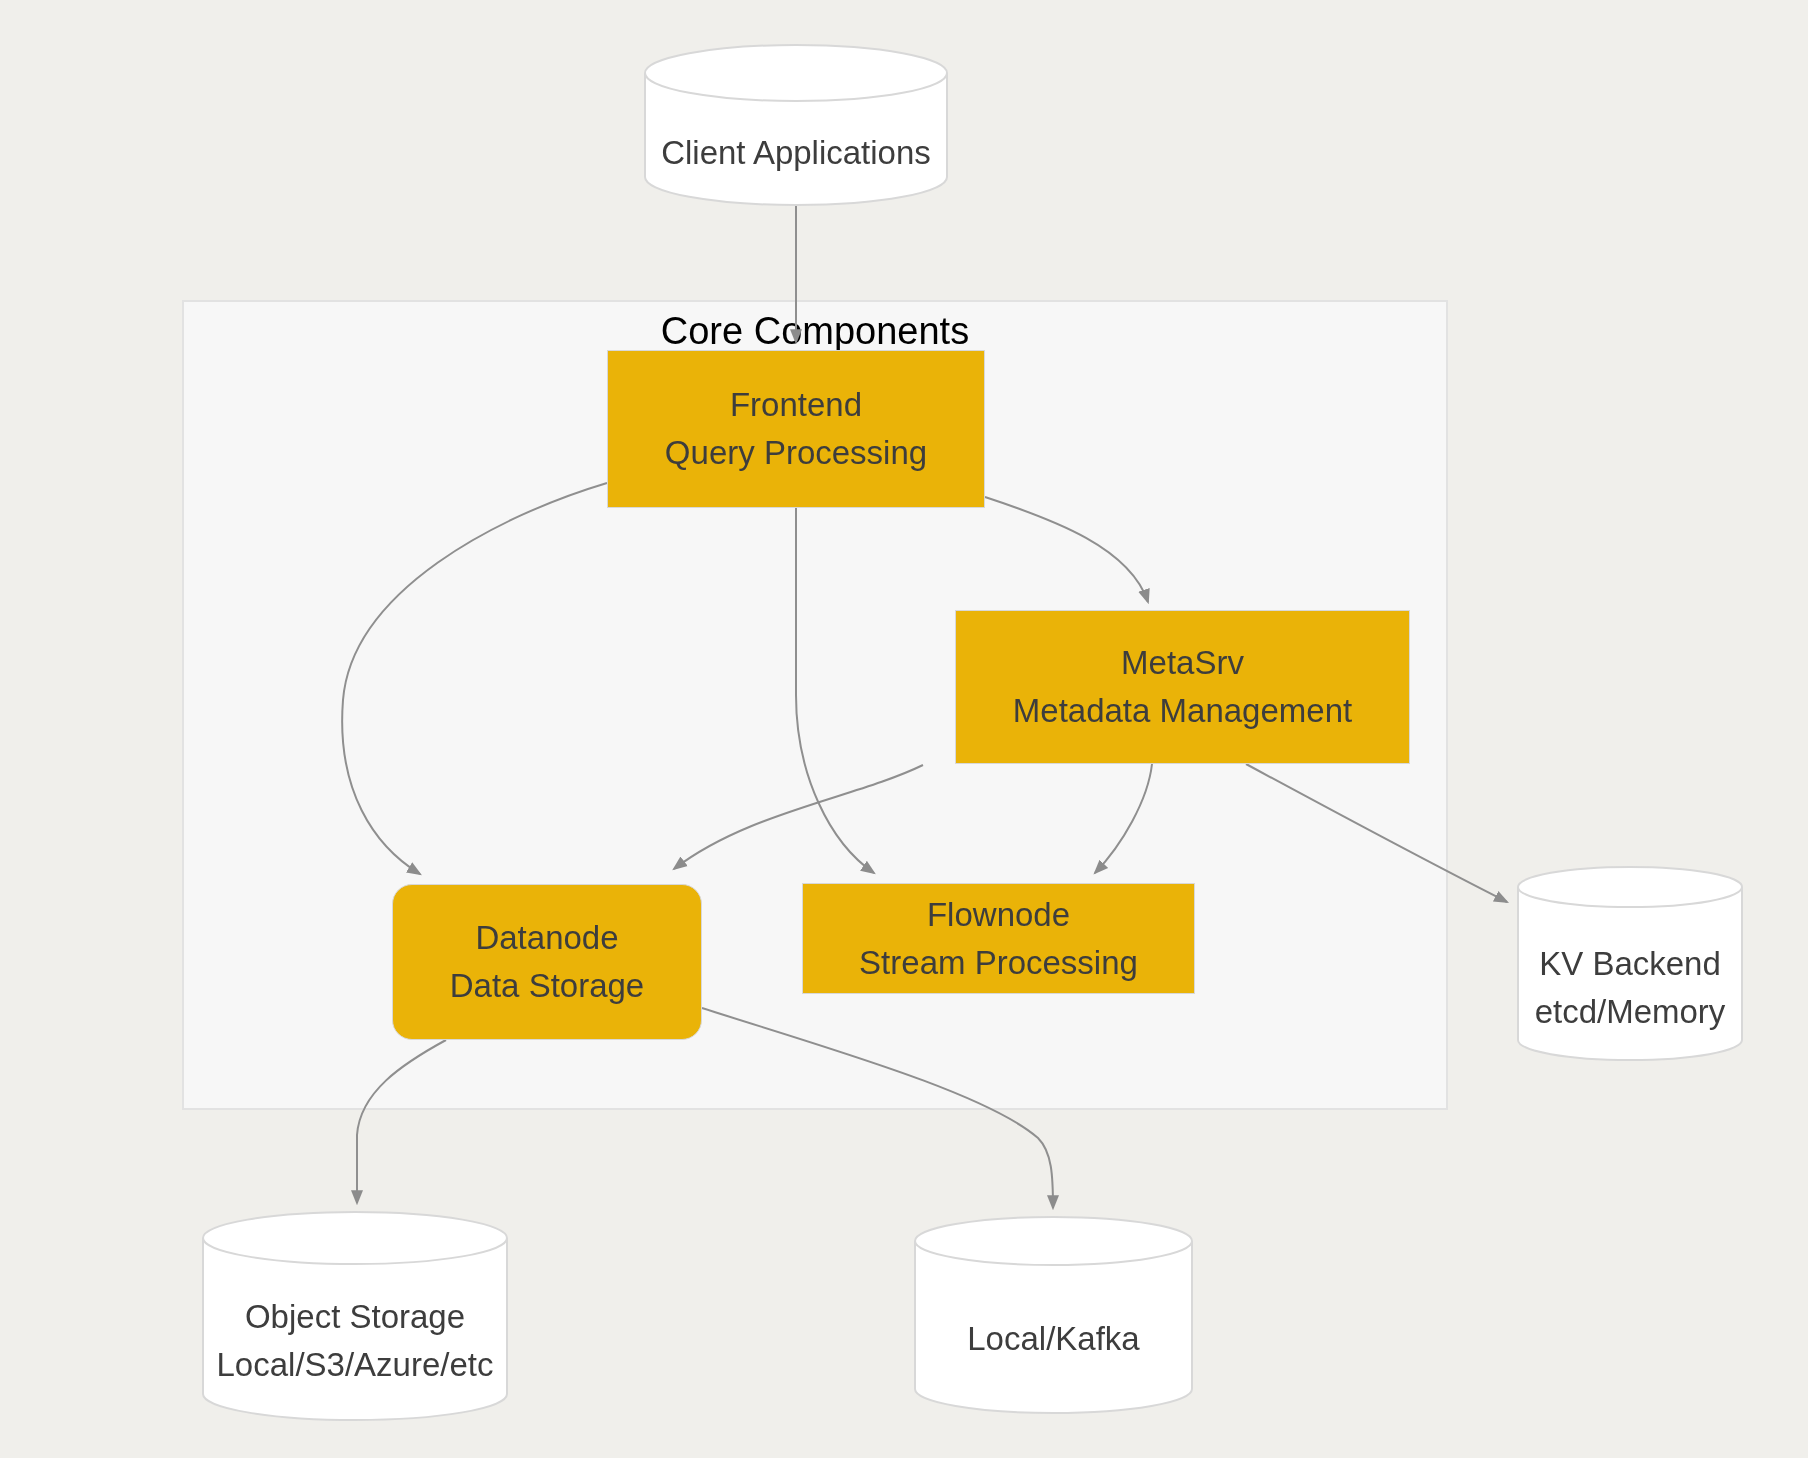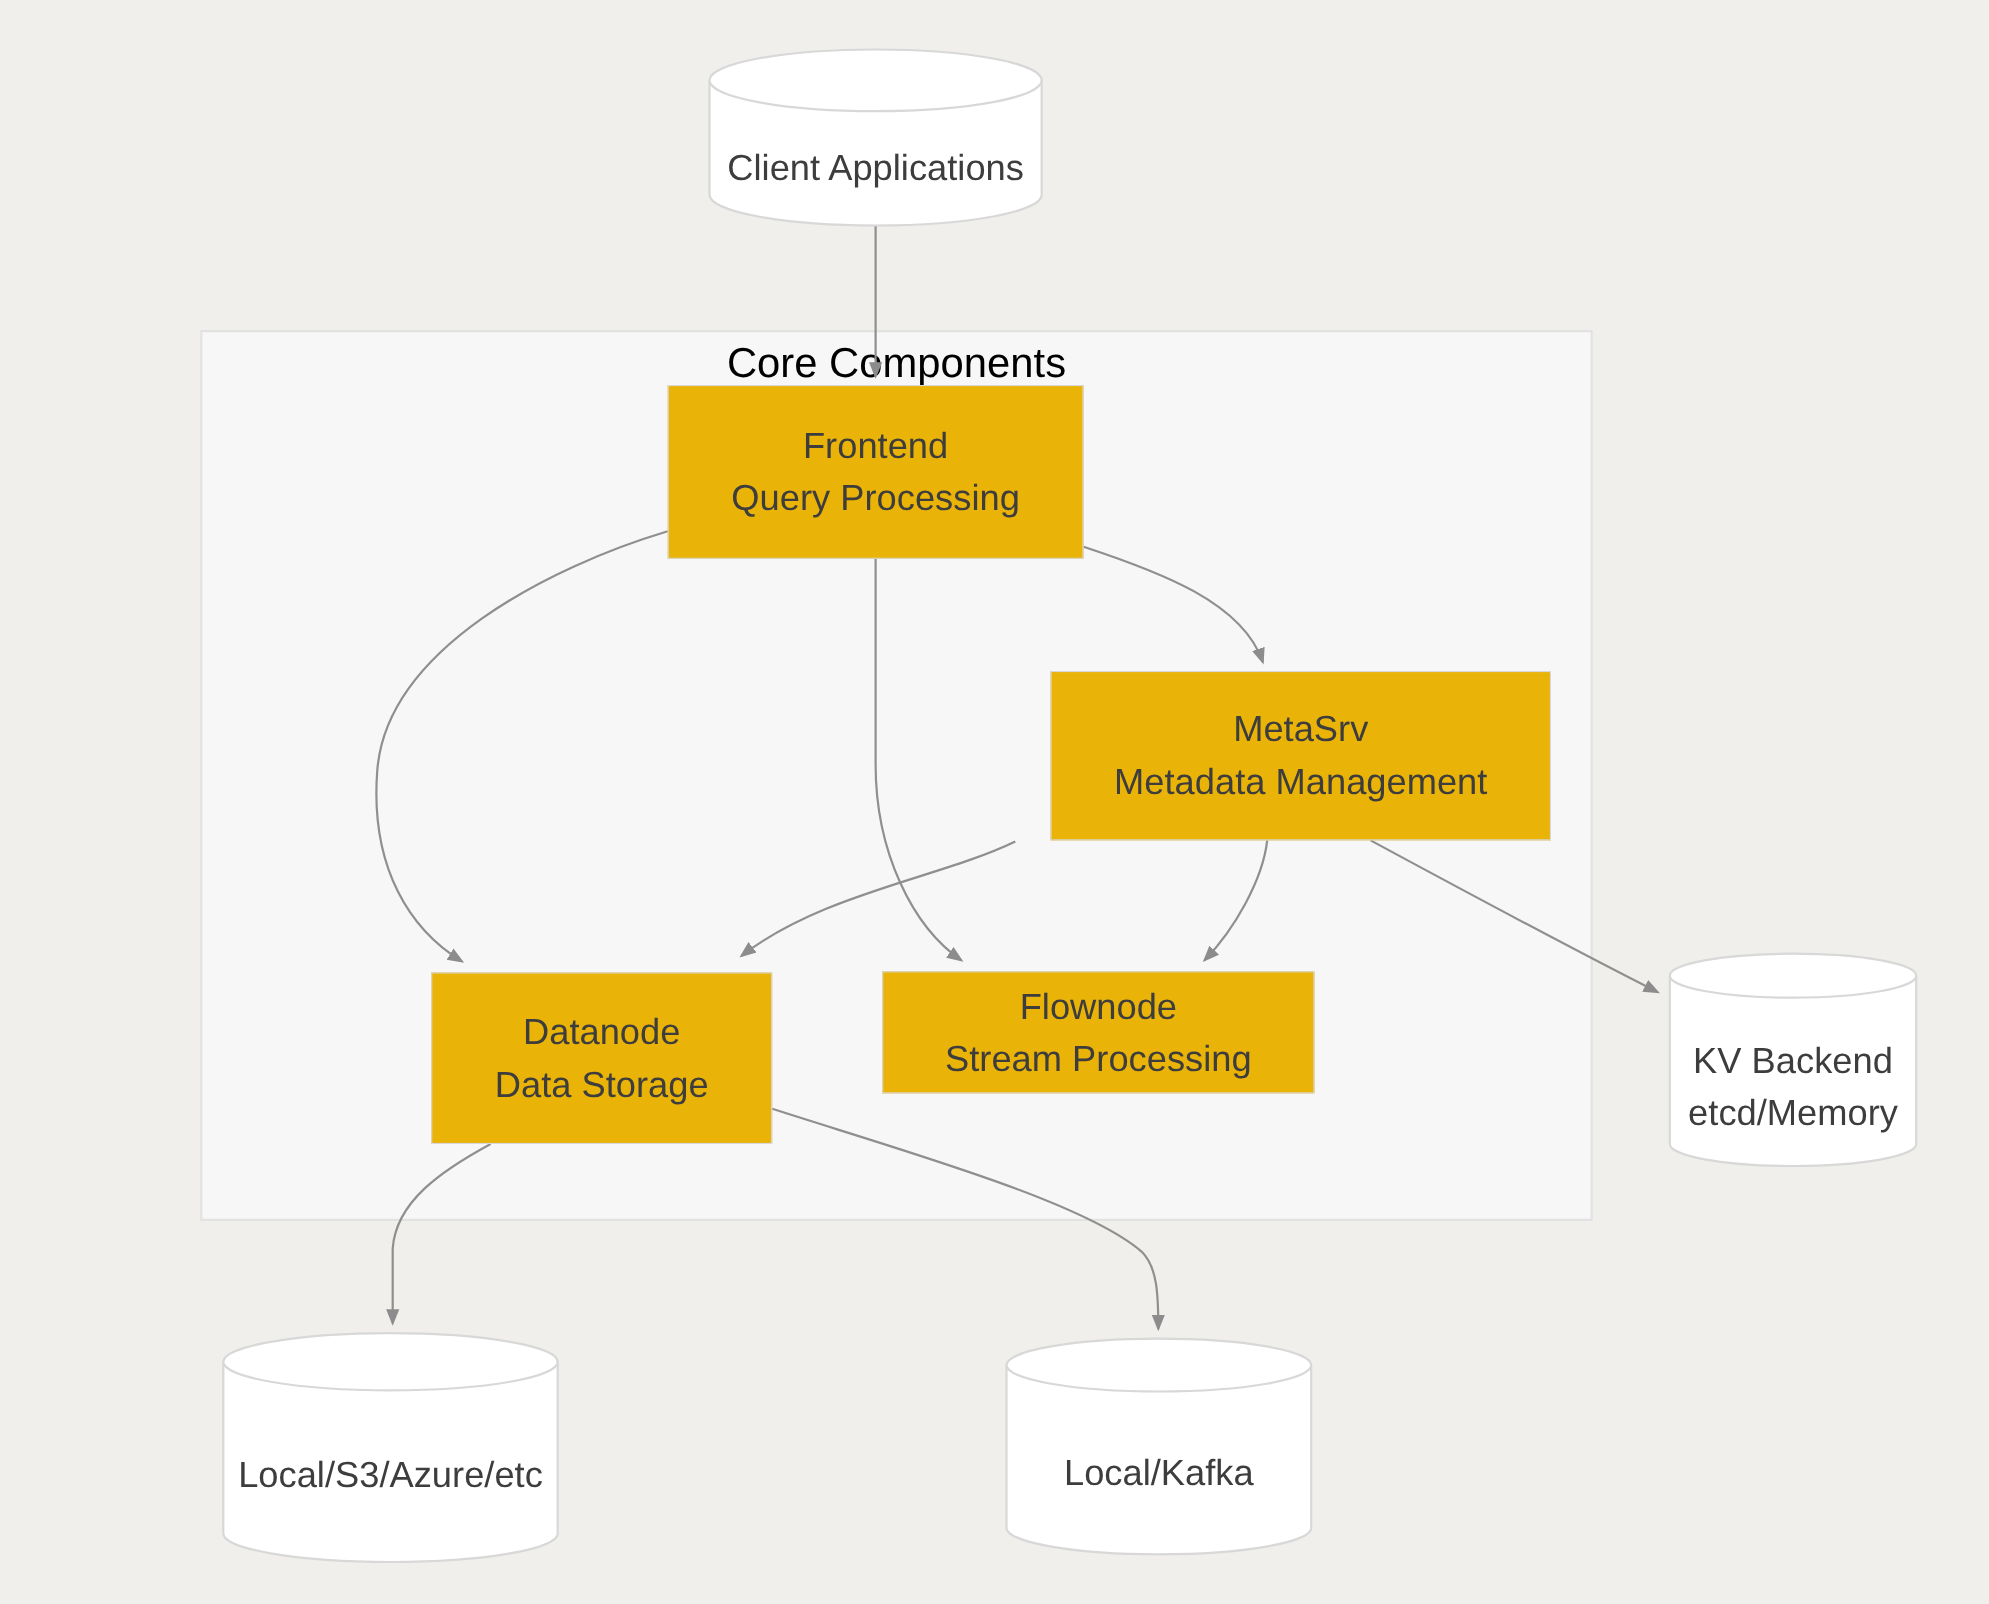--- a/index.html
+++ b/index.html
@@ -46,21 +46,21 @@
     justify-content: center;
     z-index: 3;
     font-size: 33px;
     line-height: 48px;
     color: #3d3d3d;
     text-align: center;
     white-space: nowrap;
   }
   #node-frontend { left: 607px; top: 350px; width: 378px; height: 158px; }
   #node-metasrv  { left: 923px; top: 610px; width: 455px; height: 154px; margin-left: 32px; }
-  #node-datanode { left: 392px; top: 884px; width: 310px; height: 156px; }
+  #node-datanode { left: 392px; top: 884px; width: 310px; height: 156px; border-radius: 20px; }
   #node-flownode { left: 802px; top: 883px; width: 393px; height: 111px; }
   .cyl-label {
     position: absolute;
     display: flex;
     flex-direction: column;
     align-items: center;
     justify-content: center;
     z-index: 4;
     font-size: 33px;
     line-height: 48px;
@@ -139,19 +139,20 @@
   </div>
 
   <div class="cyl-label" id="cyl-label-client">
     <span>Client Applications</span>
   </div>
   <div class="cyl-label" id="cyl-label-kv">
     <span>KV Backend</span>
     <span>etcd/Memory</span>
   </div>
   <div class="cyl-label" id="cyl-label-objsto">
+    <span>Object Storage</span>
     <span>Local/S3/Azure/etc</span>
   </div>
   <div class="cyl-label" id="cyl-label-wal">
     <span>Local/Kafka</span>
   </div>
 
 </div>
 
 </body></html>

